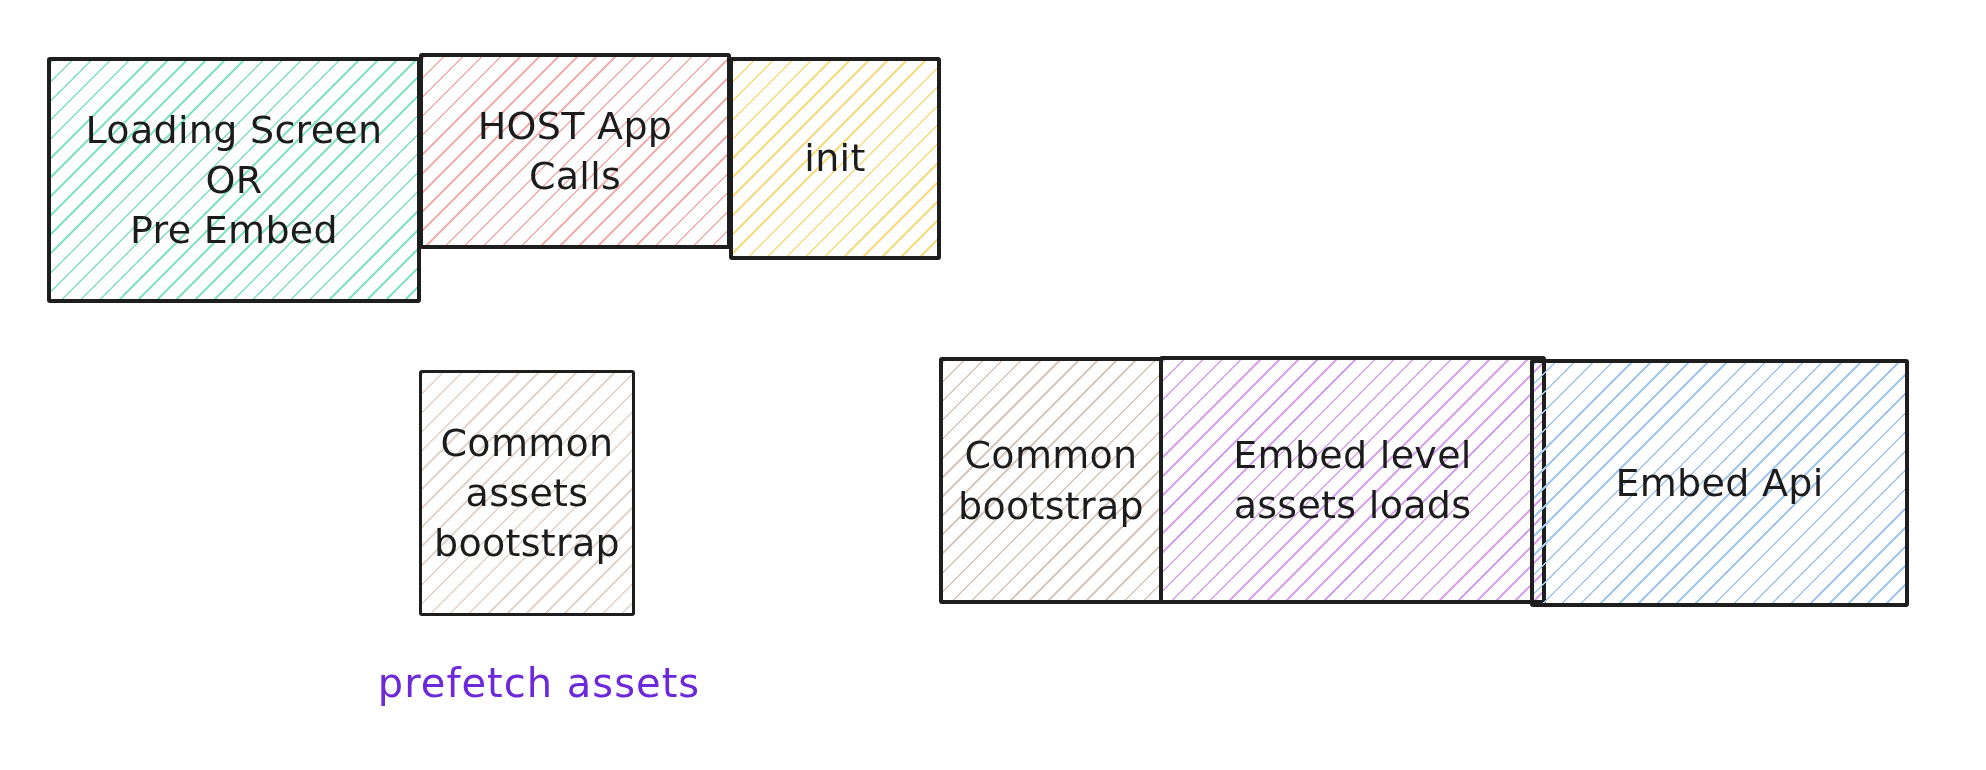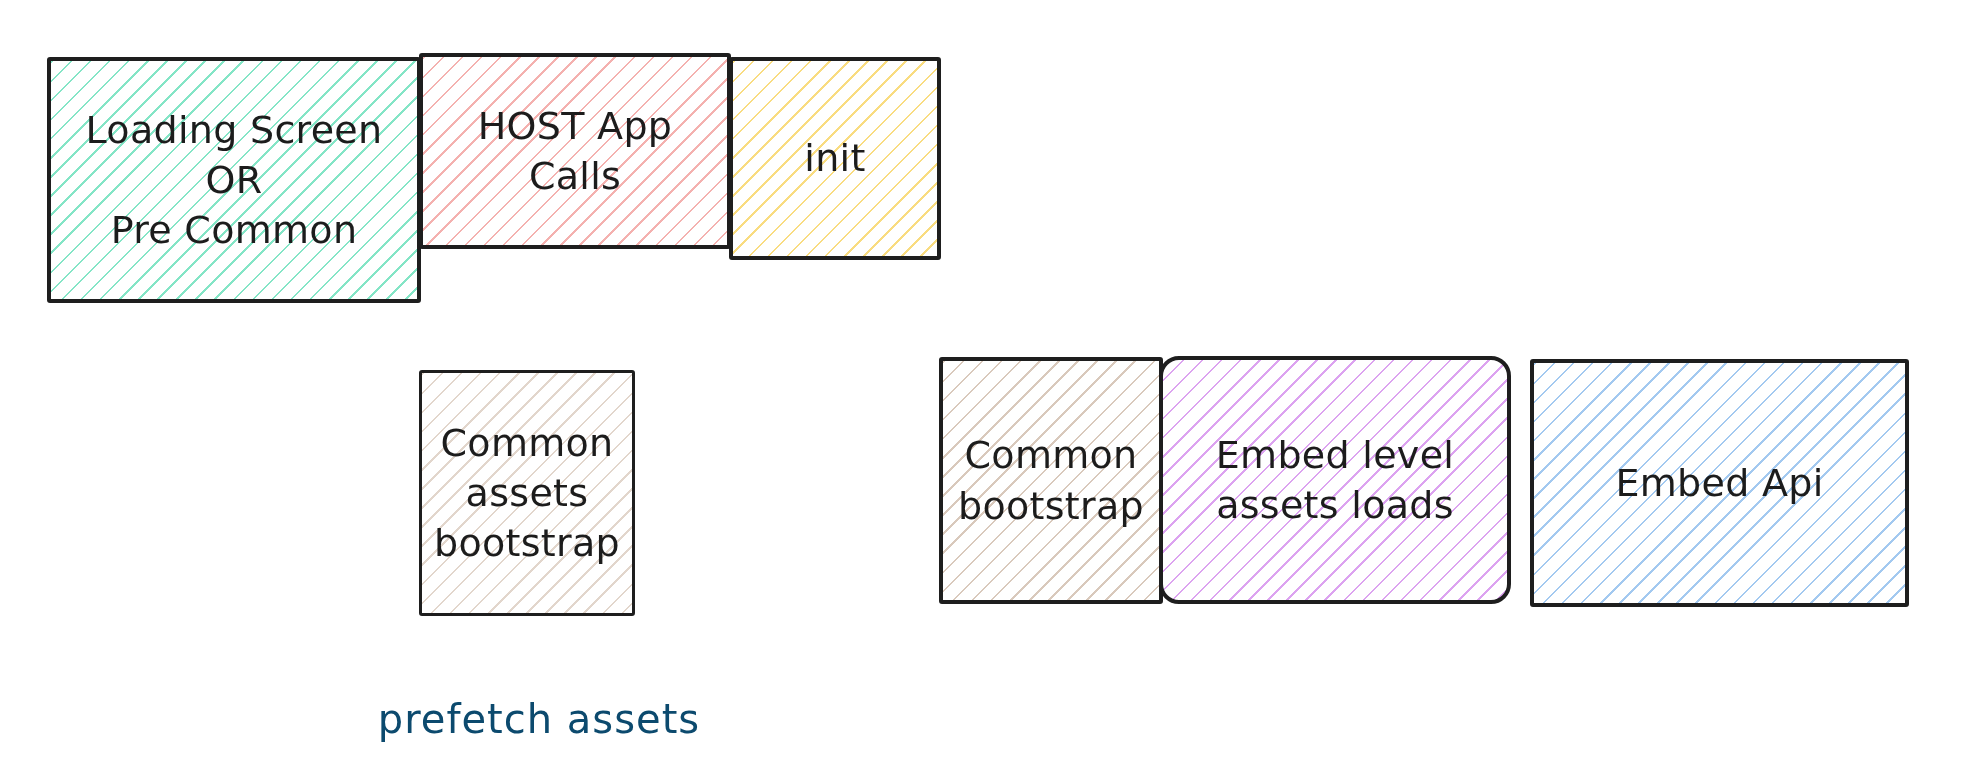--- a/index.html
+++ b/index.html
@@ -40,44 +40,44 @@
     white-space: nowrap;
   }
   
   .b-loading   { left: 47px;   top: 57px;  width: 374px; height: 246px; }
   .b-host      { left: 419px;  top: 53px;  width: 312px; height: 196px; }
   .b-init      { left: 729px;  top: 57px;  width: 212px; height: 203px; }
   
   .b-assets    { left: 419px;  top: 370px; width: 216px; height: 246px; border-width: 3px; }
   
   .b-bootstrap { left: 939px;  top: 357px; width: 224px; height: 247px; }
-  .b-embedlvl  { left: 1159px; top: 356px; width: 352px; height: 248px; border-radius: 20px; }
+  .b-embedlvl  { left: 1159px; top: 356px; width: 387px; height: 248px; }
   .b-embedapi  { left: 1530px; top: 359px; width: 379px; height: 248px; }
 
   .caption {
     position: absolute;
     left: 539px;
-    top: 696px;
+    top: 660px;
     transform: translateX(-50%);
     font-size: 40px;
     letter-spacing: 1px;
     white-space: nowrap;
-    color: #0c4a6e;
+    color: #6d28d9;
   }
 </style>
 </head>
 <body>
 
 <div class="stage" style="--stroke: #1e1e1e;">
 
   <div class="box b-loading" style="--hatch: #84e5c6;">
     <div class="label">
       <div>Loading Screen</div>
       <div>OR</div>
-      <div>Pre Common</div>
+      <div>Pre Embed</div>
     </div>
   </div>
 
   <div class="box b-host" style="--hatch: #f4b1af;">
     <div class="label">
       <div>HOST App</div>
       <div>Calls</div>
     </div>
   </div>
 

